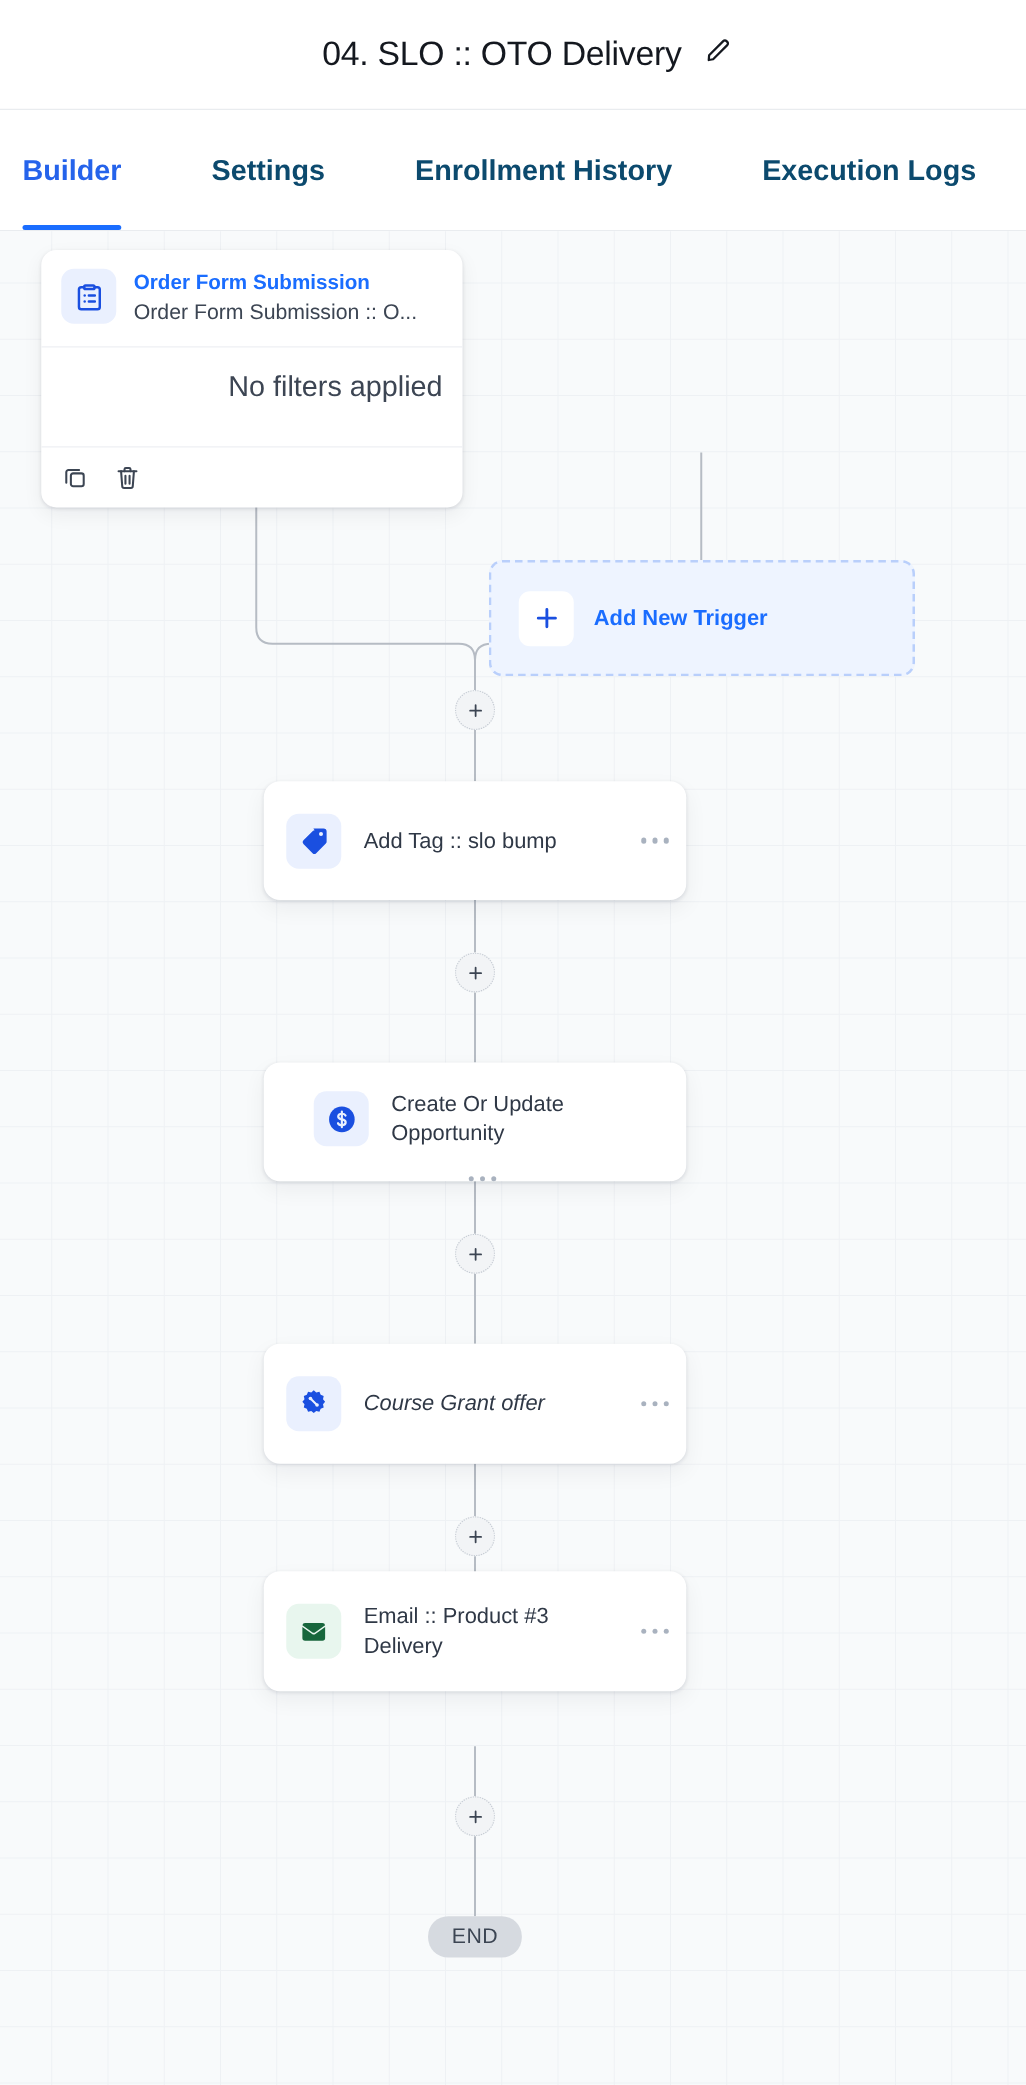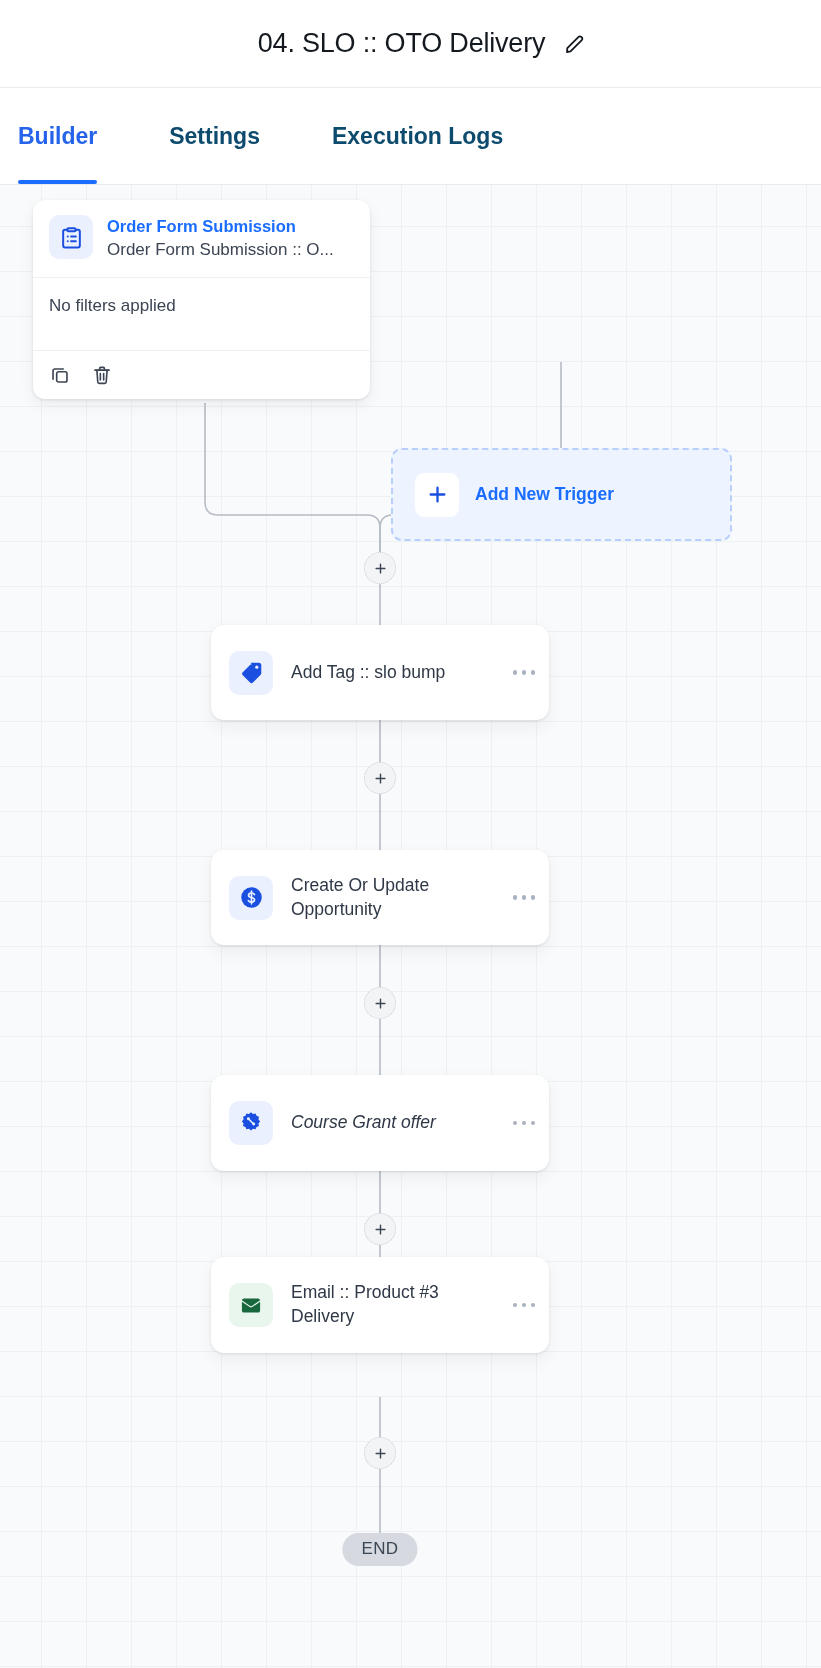--- a/index.html
+++ b/index.html
@@ -17,21 +17,21 @@
   
   .header {
     height: 88px;
     display: flex;
     align-items: center;
     justify-content: center;
     background: #ffffff;
     border-bottom: 1px solid #e9ecef;
     position: relative;
   }
-  .header-inner { display: flex; align-items: center; gap: 18px; margin-left: 24px; }
+  .header-inner { display: flex; gap: 18px; margin-left: 24px; }
   .page-title {
     font-size: 27px;
     color: #14181f;
     font-weight: 400;
     letter-spacing: -0.2px;
   }
   .edit-icon { width: 24px; height: 24px; display:block; cursor: pointer; }
 
   
   .tabs {
@@ -104,21 +104,21 @@
   .trigger-texts { min-width: 0; }
   .trigger-title {
     font-size: 16.5px; color: #1a6dff; font-weight: 700; line-height: 1.35;
     white-space: nowrap;
   }
   .trigger-sub {
     font-size: 17px; color: #3c4553; line-height: 1.45; margin-top: 1px;
     white-space: nowrap; overflow: hidden; text-overflow: ellipsis; max-width: 258px;
   }
   .trigger-divider { height: 1px; background: #eef0f3; }
-  .trigger-body { padding: 18px 16px 34px 16px; font-size: 17px; color: #3c4553; }
+  .trigger-body { padding: 18px 16px 34px 16px; font-size: 23px; color: #3c4553; text-align: right; }
   .trigger-footer { height: 49px; display:flex; align-items:center; gap: 20px; padding: 0 16px; border-top: 1px solid #eef0f3; }
   .footer-icon { width: 22px; height: 22px; display:block; cursor:pointer; }
 
   
   .add-trigger {
     position: absolute;
     left: 391px; top: 263px;
     width: 341px; height: 93px;
     background: #eef4ff;
     border: 2px dashed #b9cffb;
@@ -193,20 +193,23 @@
       </span>
     </div>
   </div>
 
   <div class="tabs">
     <div class="tab active">
       <span>Builder</span>
     </div>
     <div class="tab">
       <span>Settings</span>
+    </div>
+    <div class="tab">
+      <span>Enrollment History</span>
     </div>
     <div class="tab">
       <span>Execution Logs</span>
     </div>
   </div>
 
   <div class="canvas">
 
     <svg class="edge-svg" viewBox="0 0 821 1483">
       <g fill="none" stroke="#b6bcc4" stroke-width="1.6">
@@ -302,21 +305,21 @@
           <i></i>
         </div>
     </div>
 
     <div class="plus-node" style="left:380px; top:577px;">
       <svg viewBox="0 0 24 24" width="15" height="15" fill="none" stroke="#3c4553" stroke-width="2.3" stroke-linecap="round">
         <path d="M12 5v14M5 12h14"></path>
       </svg>
     </div>
 
-    <div class="action-card" style="left:380px; top:665px; height:95px;">
+    <div class="action-card" style="left:380px; top:665px; height:95px;flex-direction:column;">
       <div class="action-inner">
         <div class="icon-tile tile-blue">
           <svg viewBox="0 0 24 24" width="27" height="27">
             <circle cx="12" cy="12" r="9.1" fill="#1a4fe0"></circle>
             <path d="M12 6.4v11.2" stroke="#eaf0fe" stroke-width="1.5" stroke-linecap="round"></path>
             <path d="M14.6 9.3c-.5-.9-1.5-1.3-2.6-1.3-1.5 0-2.6.75-2.6 1.95 0 1.2 1 1.75 2.6 2.05 1.6.3 2.7.85 2.7 2.1 0 1.25-1.2 2-2.7 2-1.25 0-2.3-.45-2.75-1.4" fill="none" stroke="#eaf0fe" stroke-width="1.55" stroke-linecap="round"></path>
           </svg>
         </div>
         <div class="action-label" style="max-width:200px;">Create Or Update Opportunity</div>
       </div>

